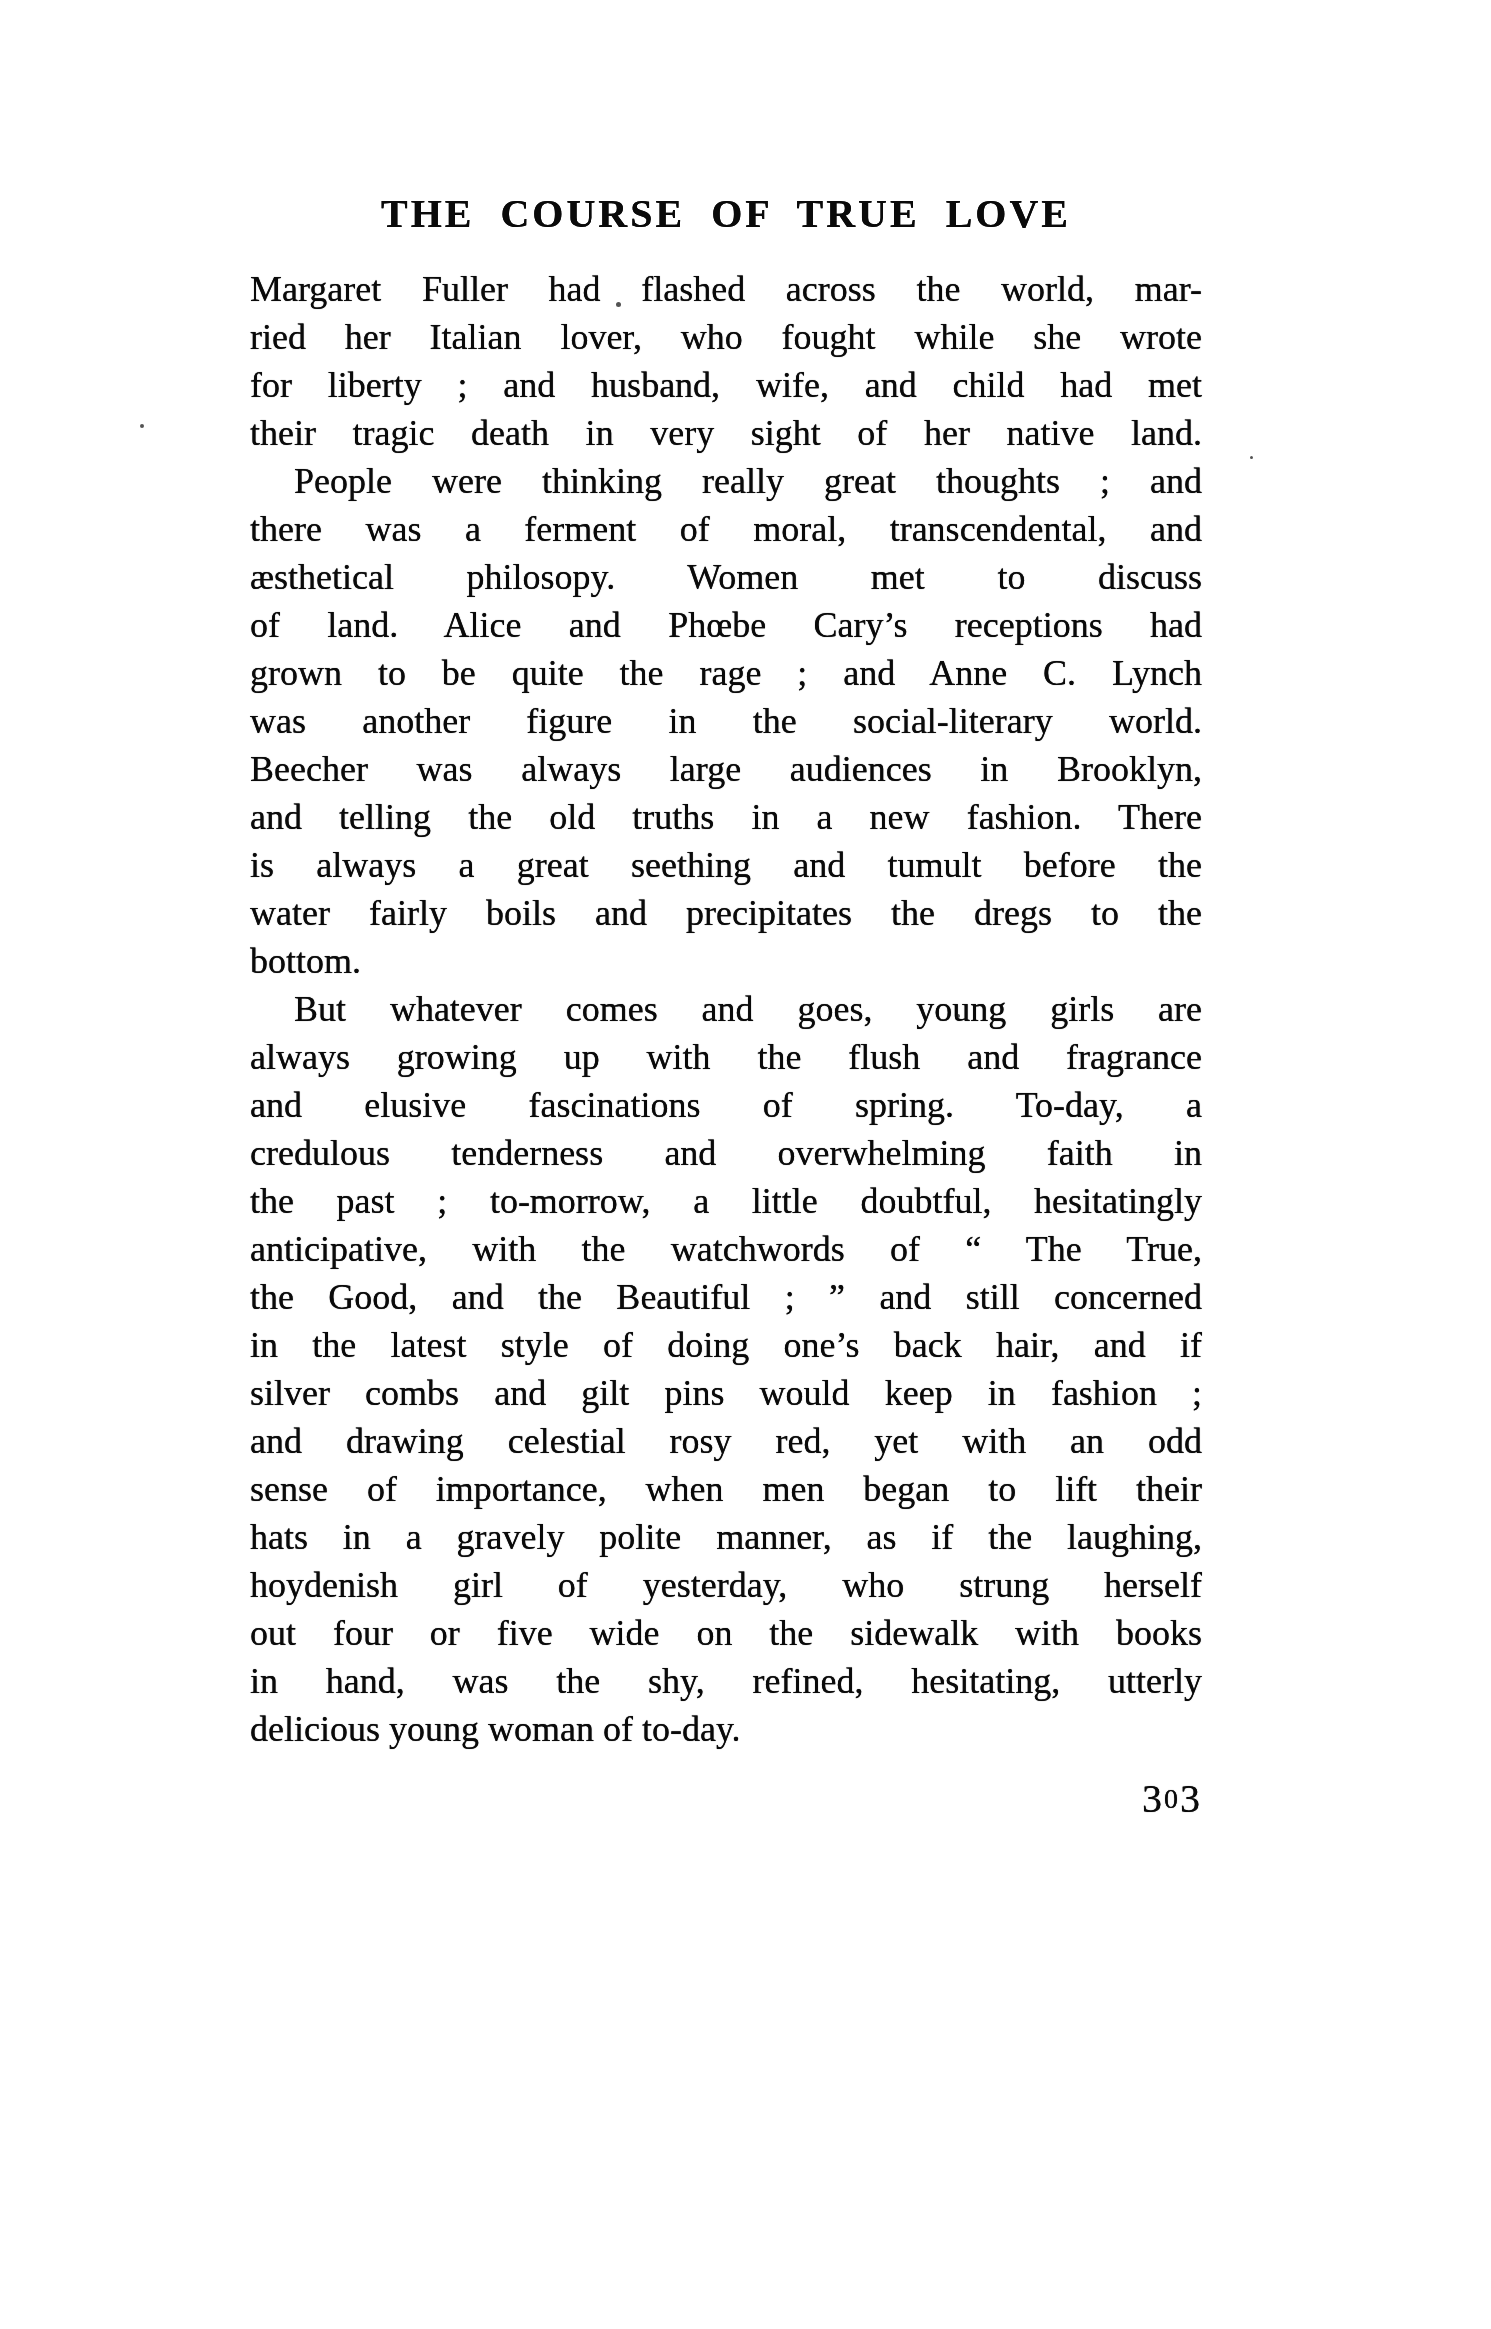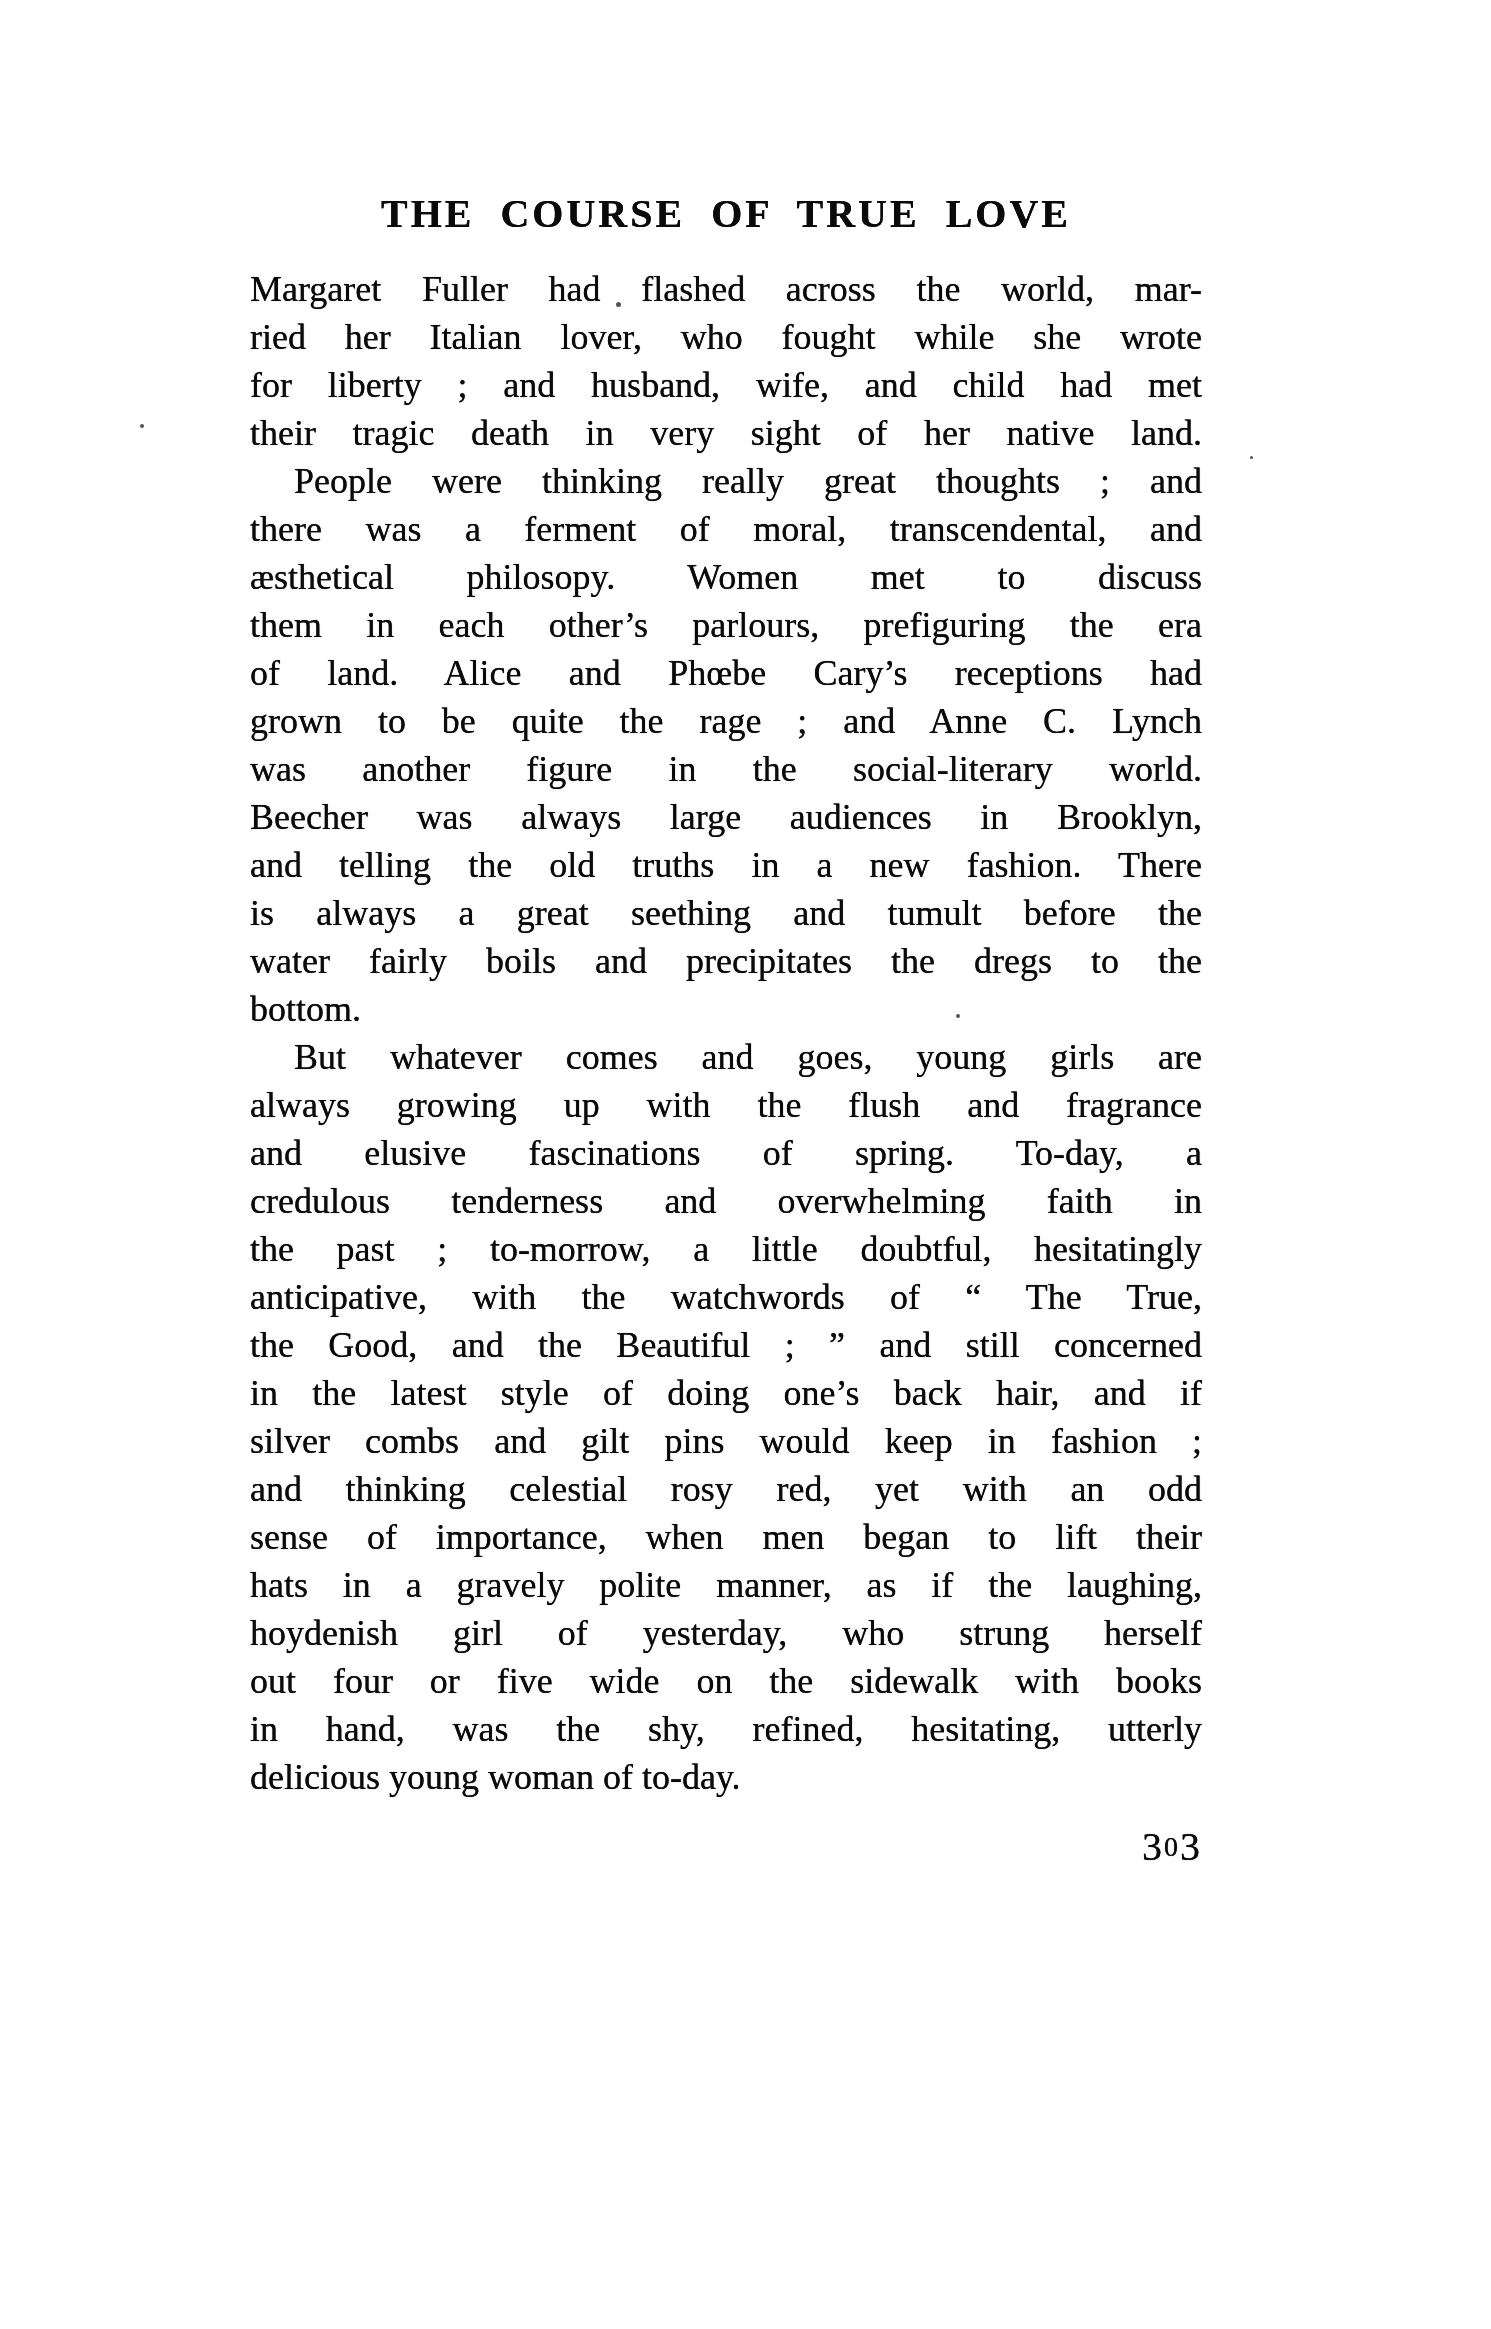--- a/index.html
+++ b/index.html
@@ -75,42 +75,41 @@
         <div class="line">Margaret Fuller had flashed across the world, mar-</div>
         <div class="line">ried her Italian lover, who fought while she wrote</div>
         <div class="line">for liberty ; and husband, wife, and child had met</div>
         <div class="line">their tragic death in very sight of her native land.</div>
       </div>
 
     <div class="para indent">
         <div class="line">People were thinking really great thoughts ; and</div>
         <div class="line">there was a ferment of moral, transcendental, and</div>
         <div class="line">æsthetical philosopy.  Women met to discuss</div>
-        <div class="line">them in each other’s parlours, prefiguring the era</div>
         <div class="line">of land.  Alice and Phœbe Cary’s receptions had</div>
         <div class="line">grown to be quite the rage ; and Anne C. Lynch</div>
         <div class="line">was another figure in the social-literary world.</div>
         <div class="line">Beecher was always large audiences in Brooklyn,</div>
         <div class="line">and telling the old truths in a new fashion.  There</div>
         <div class="line">is always a great seething and tumult before the</div>
         <div class="line">water fairly boils and precipitates the dregs to the</div>
         <div class="line">bottom.</div>
       </div>
 
     <div class="para indent">
         <div class="line">But whatever comes and goes, young girls are</div>
         <div class="line">always growing up with the flush and fragrance</div>
         <div class="line">and elusive fascinations of spring.  To-day, a</div>
         <div class="line">credulous tenderness and overwhelming faith in</div>
         <div class="line">the past ; to-morrow, a little doubtful, hesitatingly</div>
         <div class="line">anticipative, with the watchwords of “ The True,</div>
         <div class="line">the Good, and the Beautiful ; ” and still concerned</div>
         <div class="line">in the latest style of doing one’s back hair, and if</div>
         <div class="line">silver combs and gilt pins would keep in fashion ;</div>
-        <div class="line">and thinking celestial rosy red, yet with an odd</div>
+        <div class="line">and drawing celestial rosy red, yet with an odd</div>
         <div class="line">sense of importance, when men began to lift their</div>
         <div class="line">hats in a gravely polite manner, as if the laughing,</div>
         <div class="line">hoydenish girl of yesterday, who strung herself</div>
         <div class="line">out four or five wide on the sidewalk with books</div>
         <div class="line">in hand, was the shy, refined, hesitating, utterly</div>
         <div class="line">delicious young woman of to-day.</div>
       </div>
 
     <div class="folio"><span>3</span><span class="oldstyle-zero">0</span><span>3</span></div>
 

